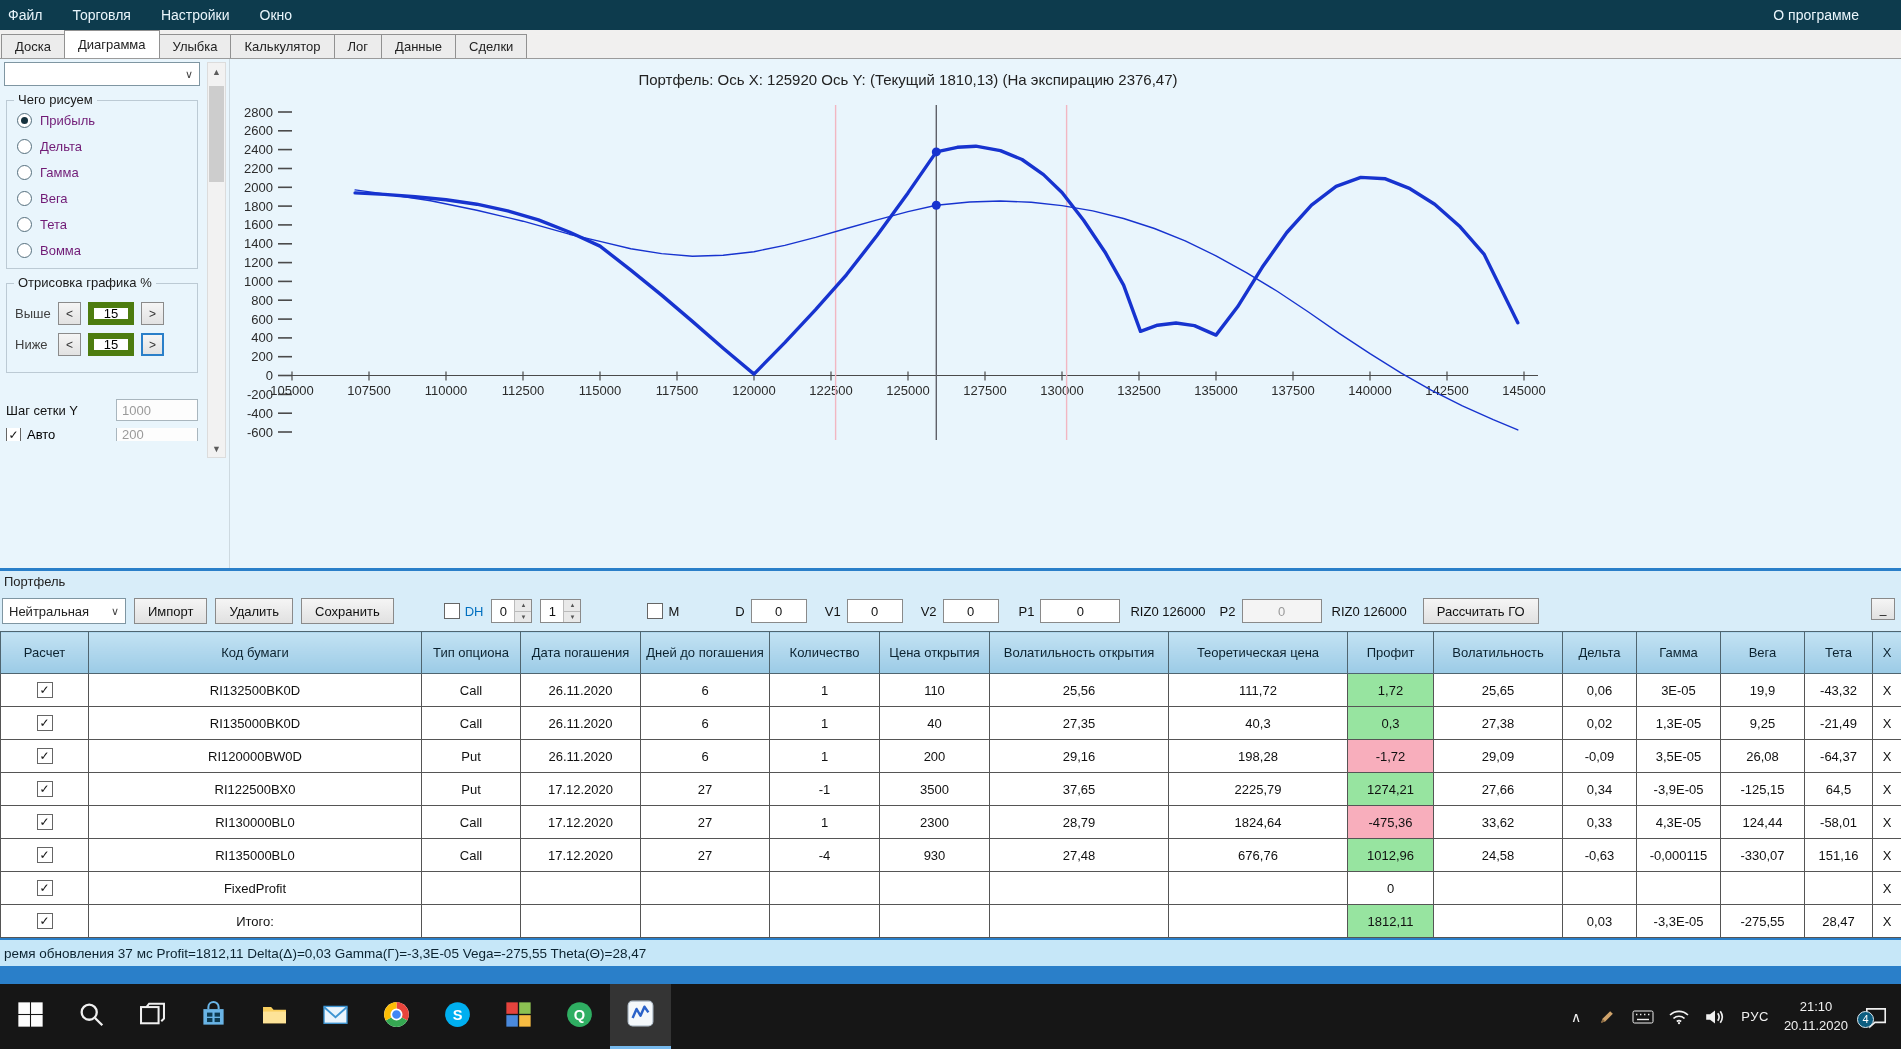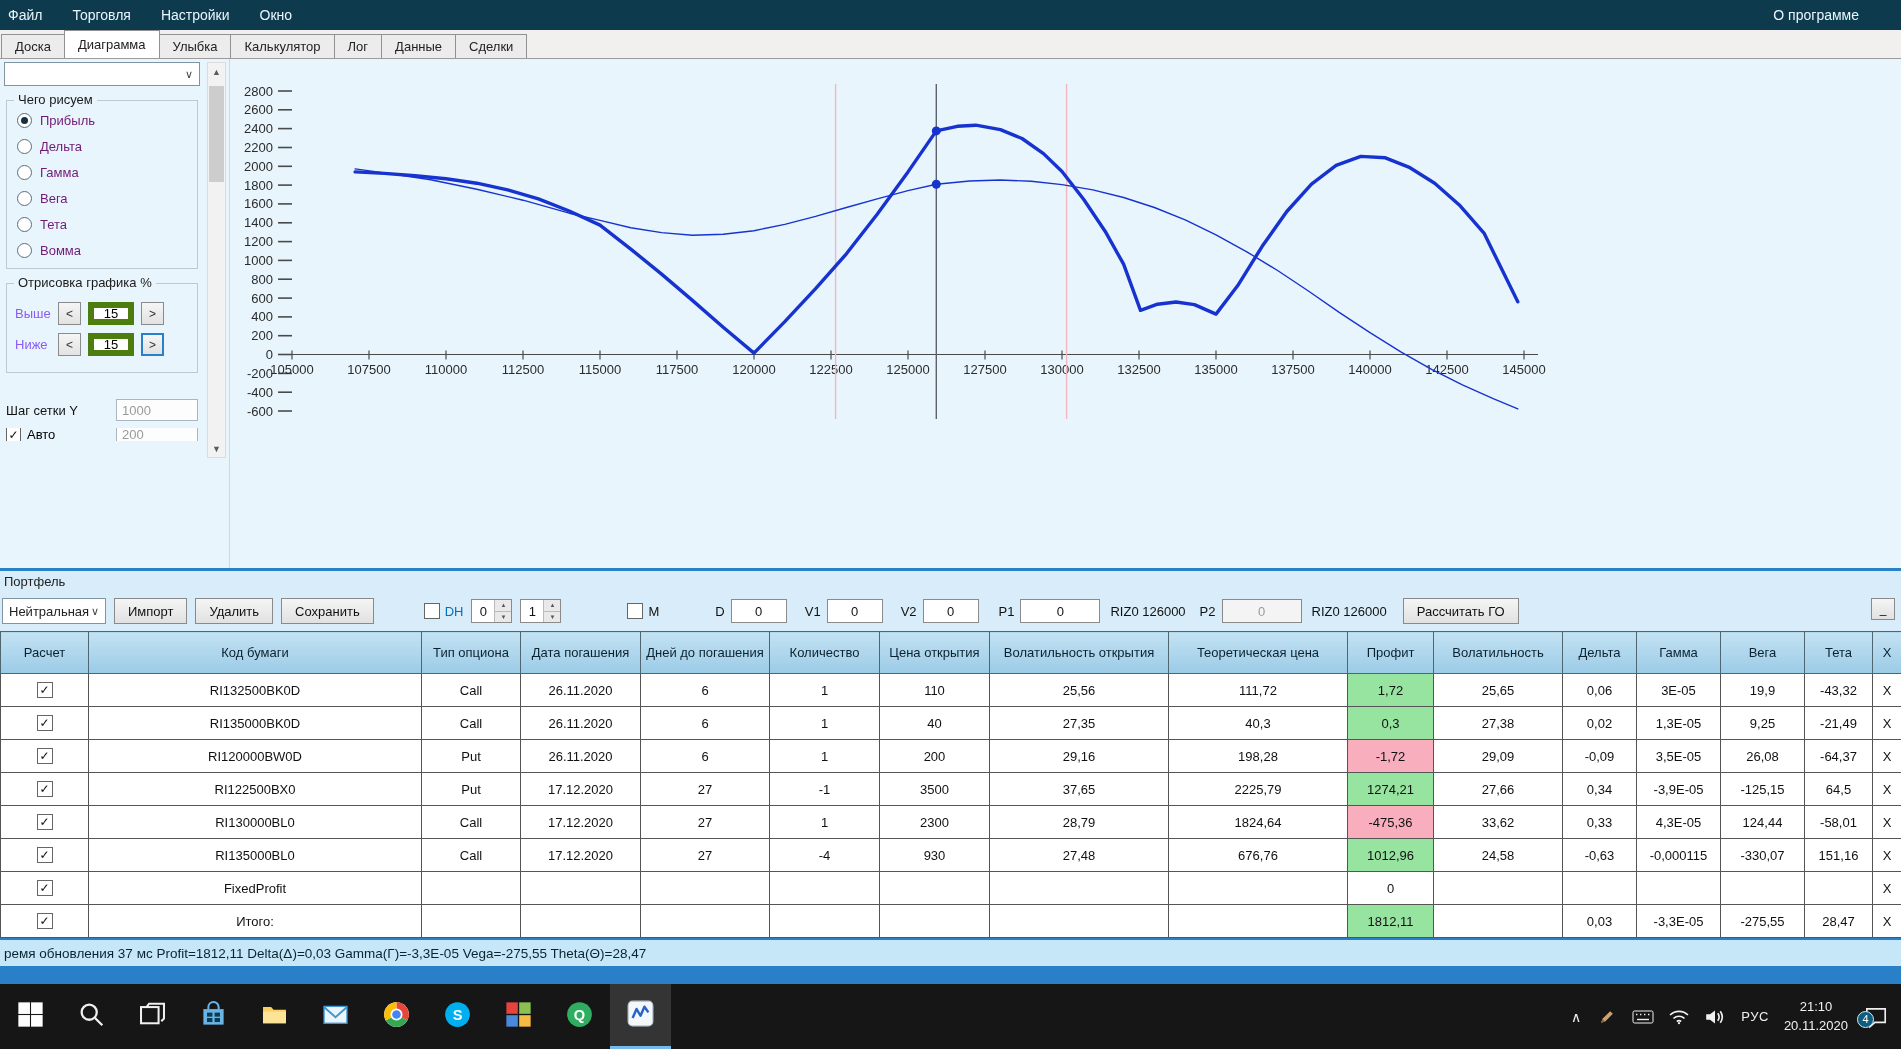--- a/index.html
+++ b/index.html
@@ -29,21 +29,21 @@
   .combo{ height:24px; background:#fff; border:1px solid #7f96a2; display:flex; align-items:center; justify-content:space-between; padding:0 6px; font-size:13px; color:#222; }
   .chev{ font-size:11px; color:#444; }
   .groupbox{ position:relative; border:1px solid #bccad4; margin:14px 2px 0 2px; padding:12px 8px 8px 8px; }
   .gb-title{ position:absolute; top:-9px; left:7px; background:var(--panel-bg); padding:0 4px; font-size:13px; color:#1a1a1a; }
   .radio-row{ display:flex; align-items:center; gap:8px; margin:0 0 11px 2px; cursor:default; }
   .radio-row:last-child{ margin-bottom:2px; }
   .radio{ width:15px; height:15px; border:1px solid #56707e; border-radius:50%; background:#fff; flex:none; display:flex; align-items:center; justify-content:center; }
   .radio.on::after{ content:""; width:7px; height:7px; border-radius:50%; background:#16323e; }
   .radio-label{ font-size:13px; color:#701a75; }
   .range-row{ display:flex; align-items:center; margin:6px 0 8px 0; gap:7px; }
-  .range-label{ width:36px; font-size:13px; color:#8b5cf6; }
+  .range-label{ width:36px; font-size:13px; color:#404040; }
   .sbtn{ width:23px; height:23px; background:linear-gradient(#f5f5f5,#e2e2e2); border:1px solid #8b8b8b; display:flex; align-items:center; justify-content:center; font-size:12px; color:#333; }
   .sbtn.focused{ border:2px solid var(--accent-blue); }
   .range-input{ width:46px; height:23px; background:#fff; border:6px solid #4d7c0f; display:flex; align-items:center; justify-content:center; font-size:13px; }
   .gridstep-row{ display:flex; align-items:center; margin:26px 2px 0 2px; font-size:13px; color:#111; }
   .input.disabled{ color:#9a9a9a; background:#fdfdfd; }
   .side-input{ width:82px; height:22px; border:1px solid #a9b6be; display:flex; align-items:center; padding-left:5px; font-size:13px; margin-left:auto; }
   .auto-row{ display:flex; align-items:center; gap:6px; margin:7px 2px 0 2px; height:13px; overflow:hidden; font-size:13px; }
   .side-scroll{ position:absolute; right:3px; top:3px; width:19px; height:396px; background:#f2f2f2; border:1px solid #dcdcdc; display:flex; flex-direction:column; align-items:center; }
   .scroll-btn{ width:100%; height:17px; display:flex; align-items:center; justify-content:center; font-size:9px; color:#5c5c5c; background:#f2f2f2; }
   .scroll-thumb{ width:15px; height:96px; background:#cdcdcd; margin-top:6px; }
@@ -54,21 +54,21 @@
   .chart-title{ width:1356px; text-align:center; font-size:15px; color:#222; margin-bottom:4px; }
   svg.chart{ display:block; }
   .ctick{ font-family:"Liberation Sans",sans-serif; font-size:13px; fill:#2b2b2b; }
 
   
   .section-sep{ height:3px; background:var(--accent-blue); flex:none; }
   .portfolio{ background:var(--section-bg); flex:none; }
   .portfolio-label{ height:20px; padding:3px 0 0 4px; font-size:13px; color:#222; }
   .toolbar{ height:40px; display:flex; align-items:center; padding:0 30px 0 2px; position:relative; font-size:13px; color:#111; }
   .btn{ background:linear-gradient(#f5f5f5,#e1e1e1); border:1px solid #8a8a8a; padding:0 13px; font-size:13px; color:#111; height:26px; display:inline-flex; align-items:center; margin-left:8px; white-space:nowrap; }
-  .tb-combo{ width:104px; height:26px; flex:none; }
+  .tb-combo{ width:124px; height:26px; flex:none; }
   .cbgroup{ display:flex; align-items:center; gap:5px; }
   .cb{ width:16px; height:16px; border:1px solid #666; background:#fff; display:inline-flex; align-items:center; justify-content:center; font-size:12px; color:#111; flex:none; }
   .cb.small{ width:15px; height:15px; }
   .dh-label{ color:var(--link-blue); }
   .spinner{ display:flex; border:1px solid #8a8a8a; background:#fff; height:24px; margin-left:8px; }
   .spin-val{ width:22px; display:flex; align-items:center; justify-content:center; font-size:13px; }
   .spin-arrows{ width:17px; display:flex; flex-direction:column; border-left:1px solid #bbb; }
   .spin-btn{ flex:1; font-size:6px; display:flex; align-items:center; justify-content:center; background:#e9e9e9; color:#555; }
   .spin-btn:first-child{ border-bottom:1px solid #bbb; }
   .fieldgroup{ display:flex; align-items:center; gap:6px; }
@@ -202,20 +202,21 @@
 
       <div class="side-scroll">
         <div class="scroll-btn">▲</div>
         <div class="scroll-thumb"></div>
         <div class="scroll-fill"></div>
         <div class="scroll-btn">▼</div>
       </div>
     </div>
 
     <div class="chartarea">
+      <div class="chart-title">Портфель: Ось X: 125920 Ось Y:  (Текущий 1810,13)  (На экспирацию 2376,47)</div>
       <svg class="chart" width="1671" height="455" viewBox="0 0 1671 455">
           <line x1="48" y1="20.0" x2="62" y2="20.0" stroke="#4a4a4a" stroke-width="1.6"></line>
           <text class="ctick" x="43" y="24.5" text-anchor="end">2800</text>
           <line x1="48" y1="38.8" x2="62" y2="38.8" stroke="#4a4a4a" stroke-width="1.6"></line>
           <text class="ctick" x="43" y="43.3" text-anchor="end">2600</text>
           <line x1="48" y1="57.6" x2="62" y2="57.6" stroke="#4a4a4a" stroke-width="1.6"></line>
           <text class="ctick" x="43" y="62.1" text-anchor="end">2400</text>
           <line x1="48" y1="76.5" x2="62" y2="76.5" stroke="#4a4a4a" stroke-width="1.6"></line>
           <text class="ctick" x="43" y="81.0" text-anchor="end">2200</text>
           <line x1="48" y1="95.3" x2="62" y2="95.3" stroke="#4a4a4a" stroke-width="1.6"></line>

